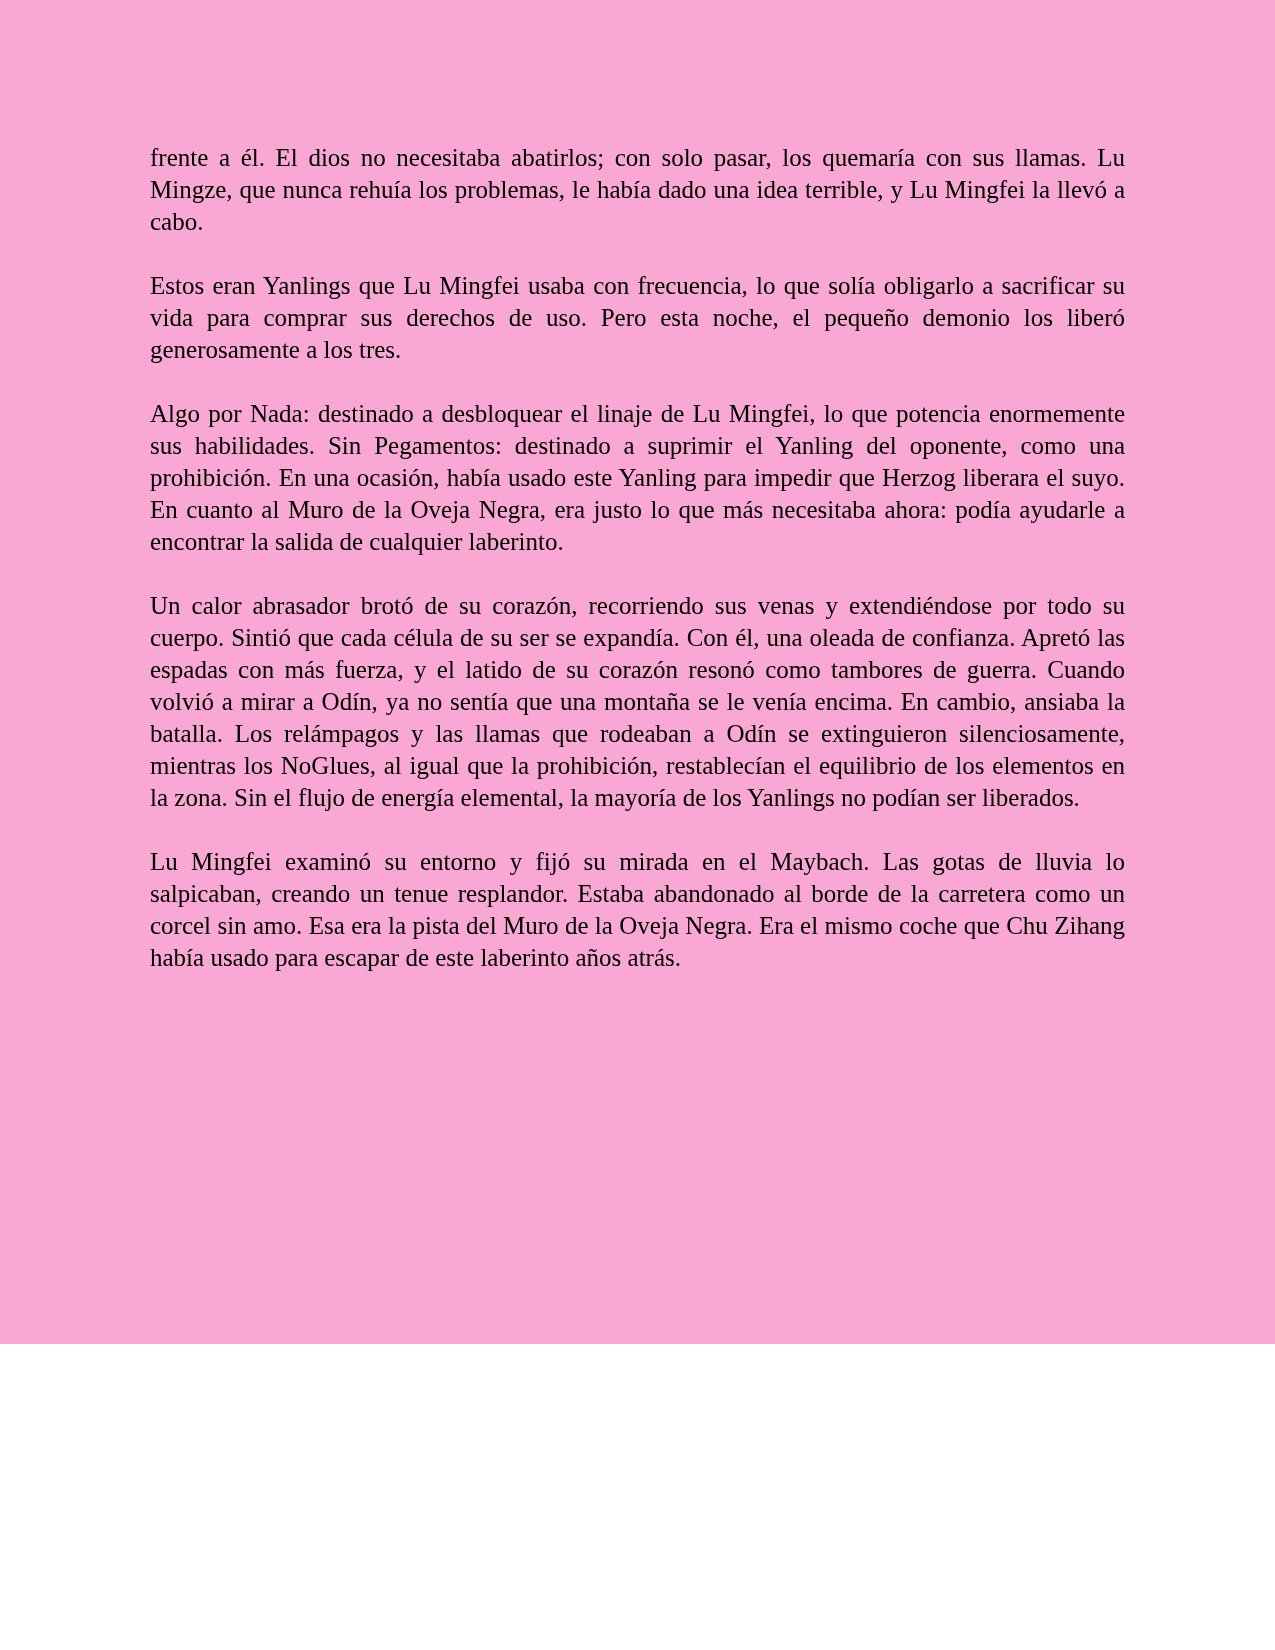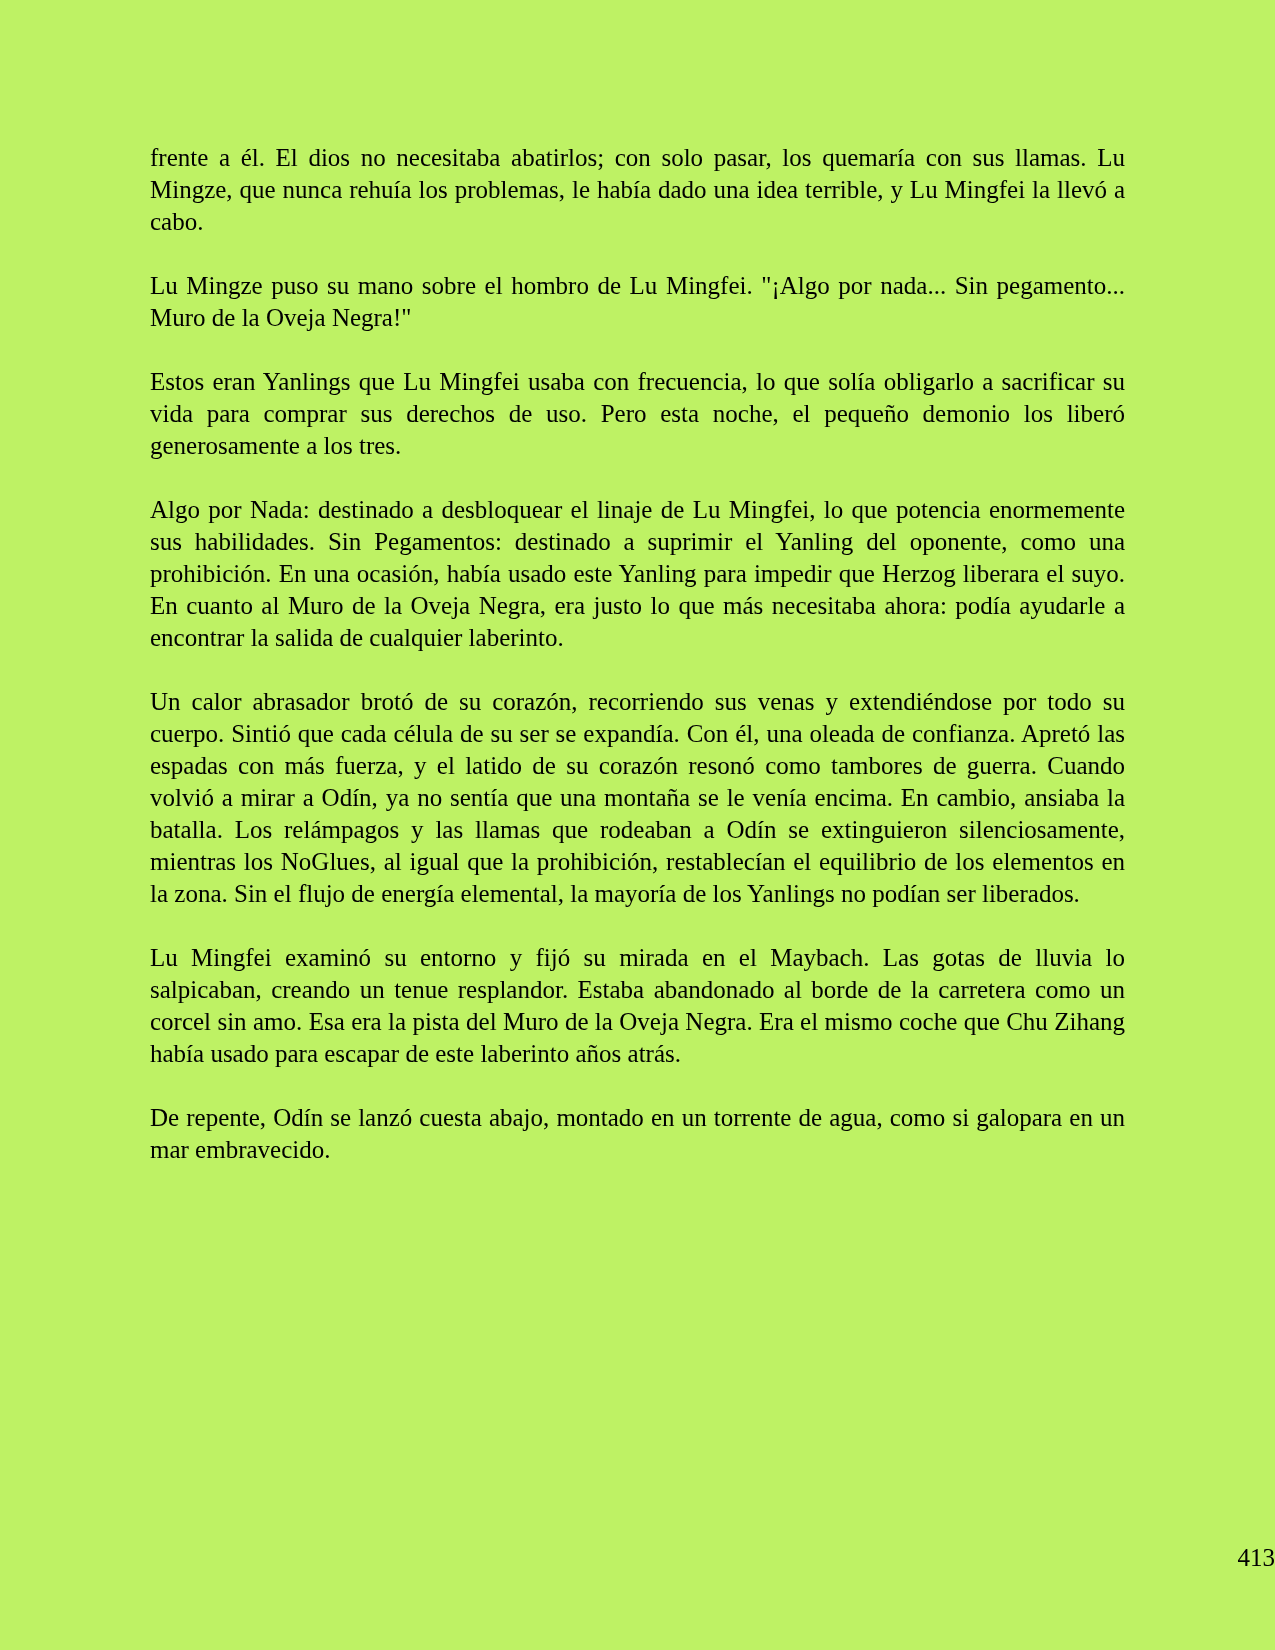--- a/index.html
+++ b/index.html
@@ -3,22 +3,22 @@
 <meta charset="utf-8">
 <style>
   html, body {
     margin: 0;
     padding: 0;
     background: #ffffff;
   }
   .page {
     position: relative;
     width: 1275px;
-    height: 1650px;
-    background: #bef264;
+    height: 1344px;
+    background: #f9a8d4;
     overflow: hidden;
     font-family: "Liberation Serif", "DejaVu Serif", serif;
     color: #000000;
   }
   .content {
     position: absolute;
     left: 150px;
     top: 142px;
     width: 975px;
   }
@@ -40,21 +40,19 @@
     line-height: 32px;
     color: #000000;
   }
 </style>
 </head>
 <body>
 
 <div class="page">
   <div class="content">
     <p>frente a él. El dios no necesitaba abatirlos; con solo pasar, los quemaría con sus llamas. Lu Mingze, que nunca rehuía los problemas, le había dado una idea terrible, y Lu Mingfei la llevó a cabo.</p>
-    <p>Lu Mingze puso su mano sobre el hombro de Lu Mingfei. "¡Algo por nada... Sin pegamento... Muro de la Oveja Negra!"</p>
     <p>Estos eran Yanlings que Lu Mingfei usaba con frecuencia, lo que solía obligarlo a sacrificar su vida para comprar sus derechos de uso. Pero esta noche, el pequeño demonio los liberó generosamente a los tres.</p>
     <p>Algo por Nada: destinado a desbloquear el linaje de Lu Mingfei, lo que potencia enormemente sus habilidades. Sin Pegamentos: destinado a suprimir el Yanling del oponente, como una prohibición. En una ocasión, había usado este Yanling para impedir que Herzog liberara el suyo. En cuanto al Muro de la Oveja Negra, era justo lo que más necesitaba ahora: podía ayudarle a encontrar la salida de cualquier laberinto.</p>
     <p>Un calor abrasador brotó de su corazón, recorriendo sus venas y extendiéndose por todo su cuerpo. Sintió que cada célula de su ser se expandía. Con él, una oleada de confianza. Apretó las espadas con más fuerza, y el latido de su corazón resonó como tambores de guerra. Cuando volvió a mirar a Odín, ya no sentía que una montaña se le venía encima. En cambio, ansiaba la batalla. Los relámpagos y las llamas que rodeaban a Odín se extinguieron silenciosamente, mientras los NoGlues, al igual que la prohibición, restablecían el equilibrio de los elementos en la zona. Sin el flujo de energía elemental, la mayoría de los Yanlings no podían ser liberados.</p>
     <p>Lu Mingfei examinó su entorno y fijó su mirada en el Maybach. Las gotas de lluvia lo salpicaban, creando un tenue resplandor. Estaba abandonado al borde de la carretera como un corcel sin amo. Esa era la pista del Muro de la Oveja Negra. Era el mismo coche que Chu Zihang había usado para escapar de este laberinto años atrás.</p>
-    <p>De repente, Odín se lanzó cuesta abajo, montado en un torrente de agua, como si galopara en un mar embravecido.</p>
   </div>
   <div class="page-number">413</div>
 </div>
 
 </body></html>

